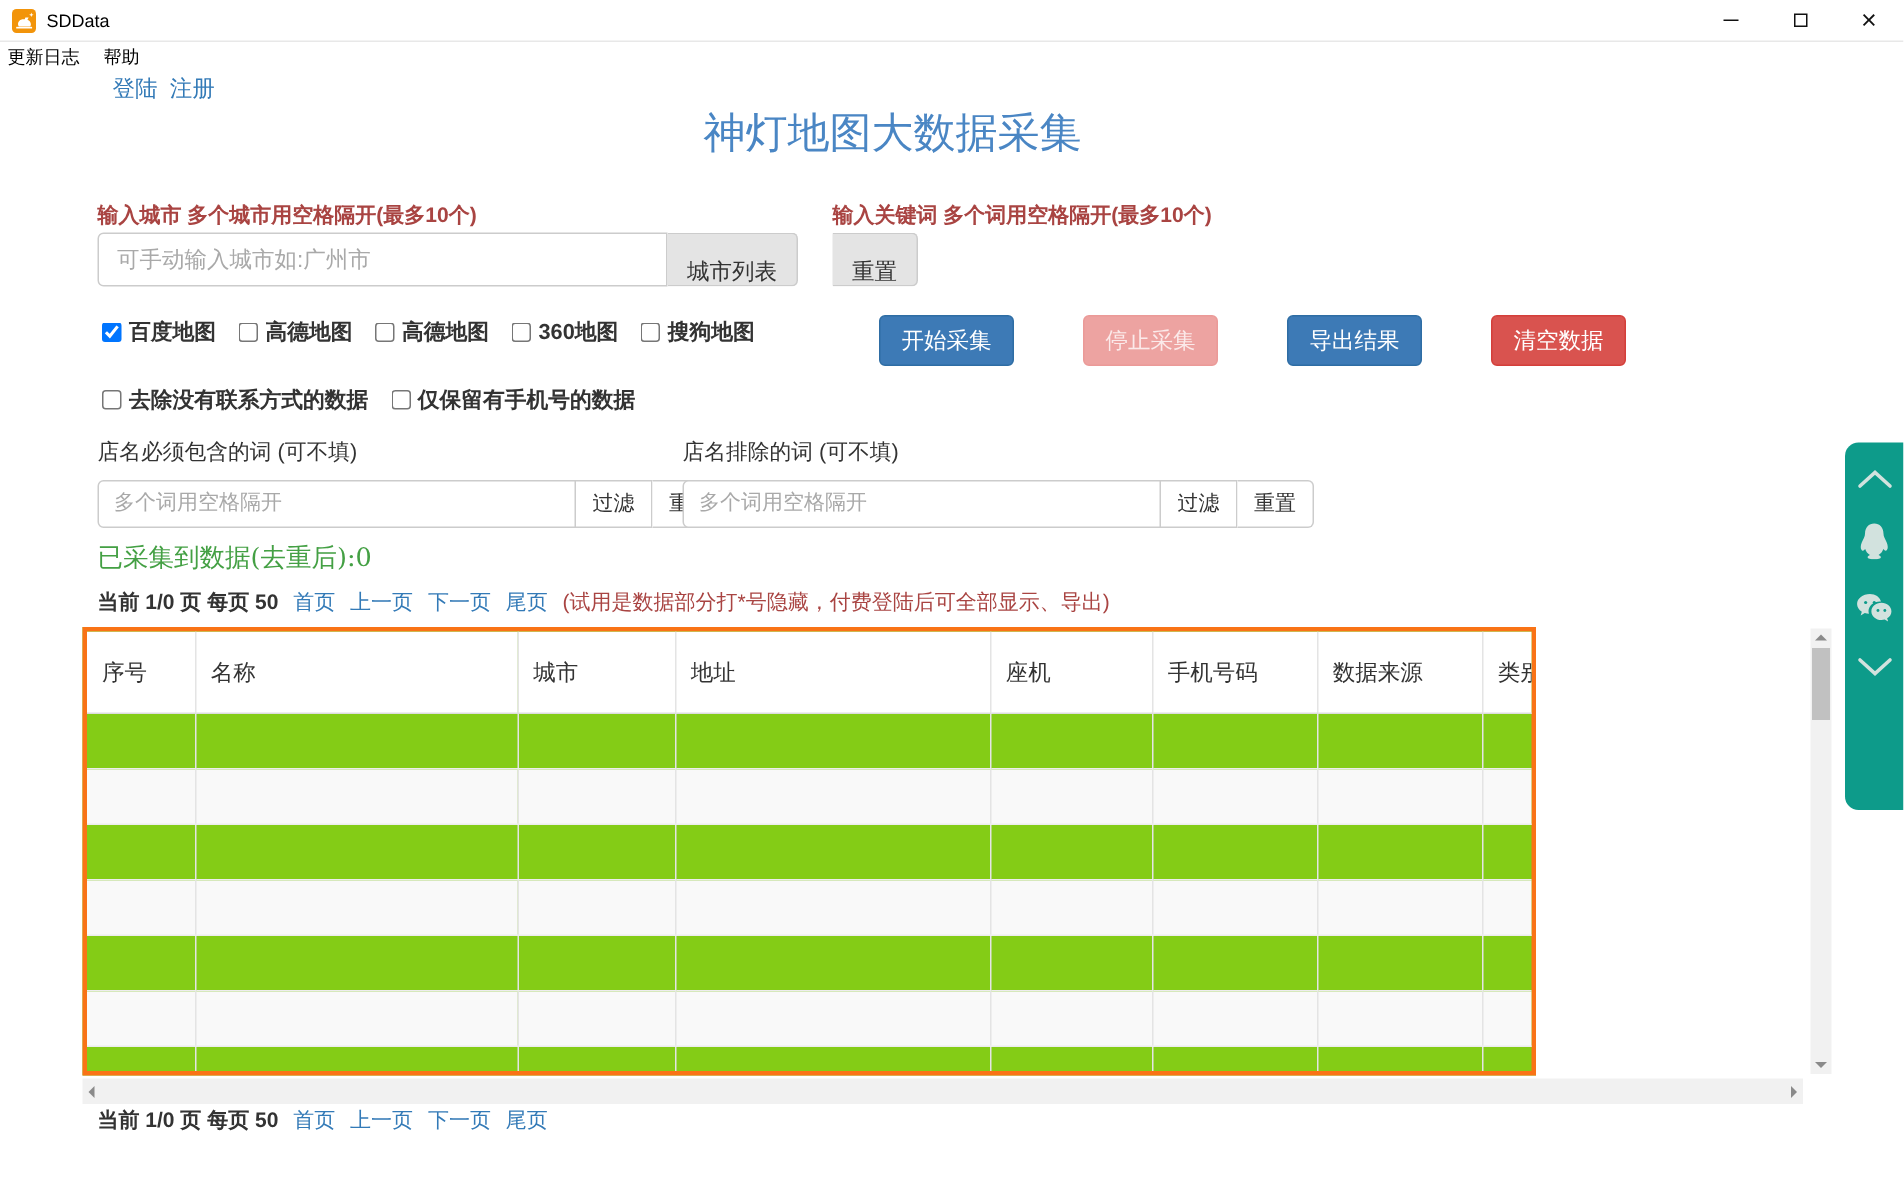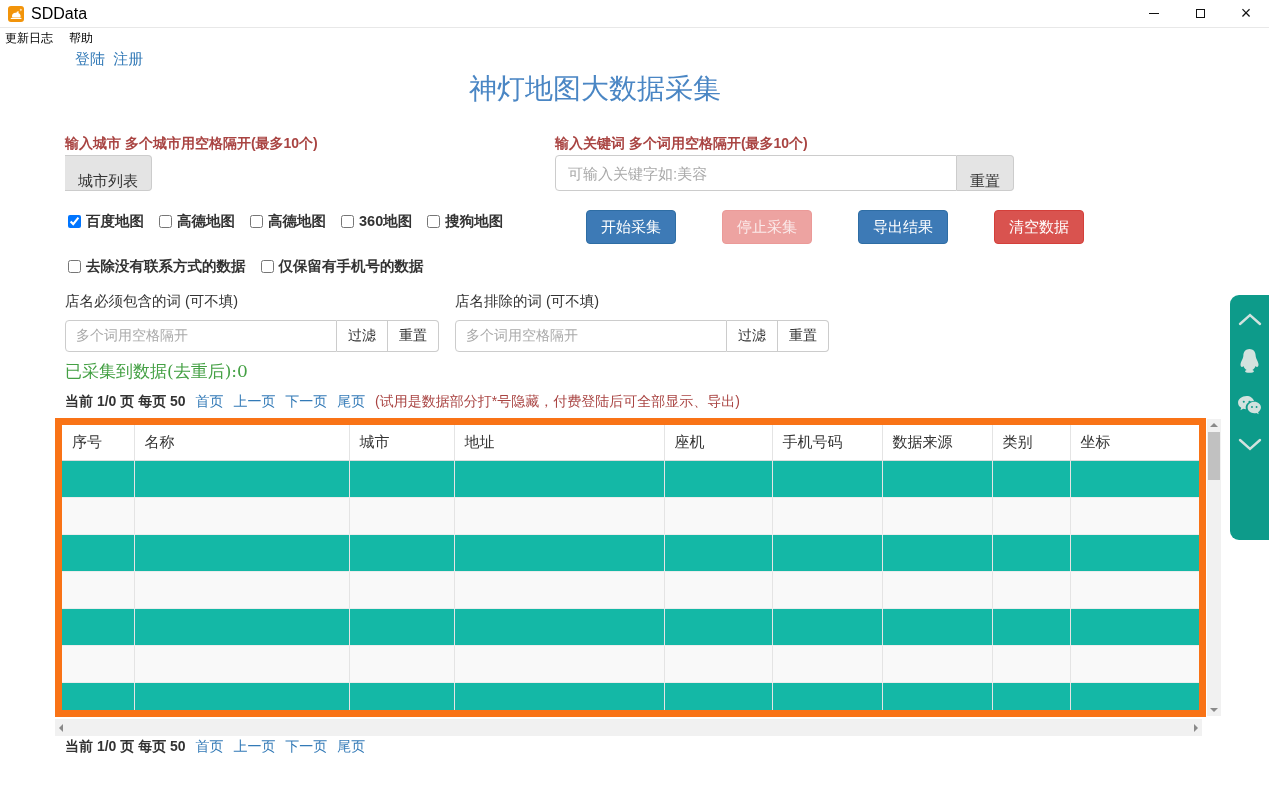--- a/index.html
+++ b/index.html
@@ -8,21 +8,21 @@
     --primary-btn:#3d7ab6;
   }
   *{margin:0;padding:0;box-sizing:border-box;}
   html,body{width:1269px;height:785px;background:#fff;overflow:hidden;}
   body{font-family:"Liberation Sans","DejaVu Sans",sans-serif;color:#333;position:relative;}
 
   
   .titlebar{position:absolute;left:0;top:0;width:1269px;height:28px;background:#fff;
     border-bottom:1px solid #e8e8e8;display:flex;align-items:center;}
   .titlebar .appicon{margin-left:8px;width:16px;height:16px;display:block;}
-  .titlebar .apptitle{margin-left:7px;font-size:16px;color:#000;}
+  .titlebar .apptitle{margin-left:7px;font-size:12px;color:#000;}
   .win-controls{margin-left:auto;display:flex;height:28px;}
   .win-btn{width:46px;height:28px;display:flex;align-items:center;justify-content:center;
     font-size:14px;color:#111;cursor:default;}
   .win-btn.close{font-size:18px;}
   .max-box{width:9px;height:9px;border:1px solid #111;display:inline-block;}
   .min-line{width:10px;height:0;border-top:1px solid #111;display:inline-block;}
 
   
   .menubar{position:absolute;left:0;top:28px;width:1269px;height:20px;background:#fff;
     display:flex;align-items:center;font-size:12px;}
@@ -53,38 +53,38 @@
   .actions{position:absolute;left:570px;top:210px;display:flex;gap:30px;}
   .btn{height:34px;padding:0 14px;border-radius:4px;font-size:15px;font-family:inherit;
     border:1px solid transparent;color:#fff;min-width:84px;margin-left:16px;}
   .btn-primary{background:var(--primary-btn);border-color:#2e6da4;}
   .btn-danger{background:var(--danger-red);border-color:#d43f3a;}
   .btn-danger-disabled{background:#eda3a1;border-color:#eb9a98;color:#fbeaea;}
 
   
   .filter-label{position:absolute;font-size:14.5px;color:#333;}
   .filter-group{position:absolute;display:flex;}
-  .filter-group input{height:32px;width:272px;border:1px solid #ccc;border-radius:4px 0 0 4px;
+  .filter-group input{height:32px;width:319px;border:1px solid #ccc;border-radius:4px 0 0 4px;
     padding:0 10px;font-size:14px;outline:none;font-family:Liberation Mono, monospace;}
   .filter-group input::placeholder{color:#a9a9a9;}
   .filter-btn{height:32px;border:1px solid #ccc;border-left:none;background:#fff;
     font-size:14px;color:#333;padding:0 11px;font-family:inherit;}
   .filter-btn.last{border-radius:0 4px 4px 0;}
 
   
   .status-line{position:absolute;left:65px;top:360px;
     font-family:"DejaVu Serif","Liberation Serif",serif;font-size:17px;color:var(--status-green);}
   .pagebar{position:absolute;font-size:14px;color:#333;}
   .pagebar .summary{font-weight:bold;}
   .pagebar a{color:var(--accent-blue);text-decoration:none;margin-left:6px;}
   .pagebar .note{color:var(--label-red);margin-left:6px;}
 
   
-  .table-wrap{position:absolute;left:55px;top:418px;width:1151px;height:299px;
-    border:7px solid #f97316;overflow:hidden;background:#14b8a6;}
+  .table-wrap{position:absolute;left:55px;top:418px;width:969px;height:299px;
+    border:3px solid #f97316;overflow:hidden;background:#84cc16;}
   table{border-collapse:collapse;width:100%;table-layout:fixed;}
   th{font-size:15px;font-weight:normal;color:#333;text-align:left;padding:8px 10px;height:35px;
     border-right:1px solid #e4e4e4;border-bottom:1px solid #ddd;background:#fff;}
   th:last-child,td:last-child{border-right:none;}
   td{height:37px;border-right:1px solid #e4e4e4;border-bottom:1px solid #ededed;}
   tbody tr:nth-child(even){background:#f9f9f9;}
 
   
   .vscroll{position:absolute;left:1207px;top:419px;width:14px;height:297px;background:#f1f1f1;}
   .vscroll .thumb{position:absolute;left:1px;top:13px;width:12px;height:48px;background:#c1c1c1;}
@@ -133,26 +133,26 @@
 </div>
 
 <div class="auth">
   <a href="#">登陆</a>
   <a href="#">注册</a>
 </div>
 <div class="page-title">神灯地图大数据采集</div>
 
 <div class="field-label" style="left:65px;top:135px;">输入城市 多个城市用空格隔开(最多10个)</div>
 <div class="input-group" style="left:65px;top:155px;">
+  <input style="width: 380px;" placeholder="可手动输入城市如:广州市">
   <button class="grp-btn">城市列表</button>
 </div>
 
 <div class="field-label" style="left:555px;top:135px;">输入关键词 多个词用空格隔开(最多10个)</div>
 <div class="input-group" style="left:555px;top:155px;">
-  <input style="width: 402px;" placeholder="可输入关键字如:美容">
   <button class="grp-btn">重置</button>
 </div>
 
 <div class="cb-row" style="left:68px;top:212px;">
   <label class="cb">
     <input type="checkbox" checked="" style="">
     <span>百度地图</span>
   </label>
   <label class="cb">
     <input type="checkbox" style="">

